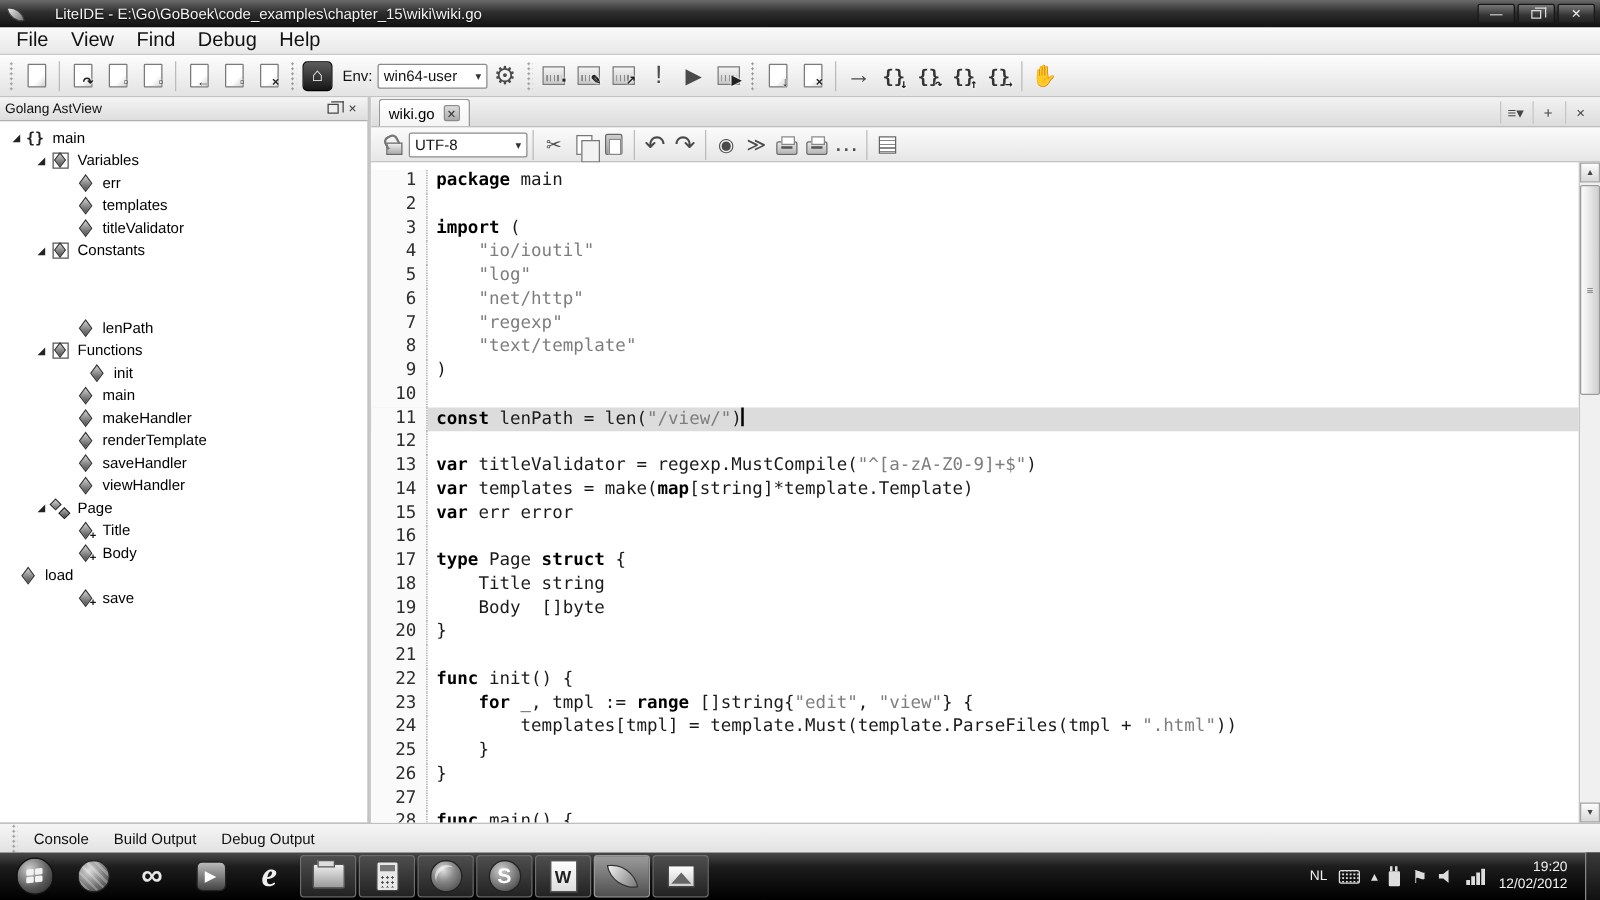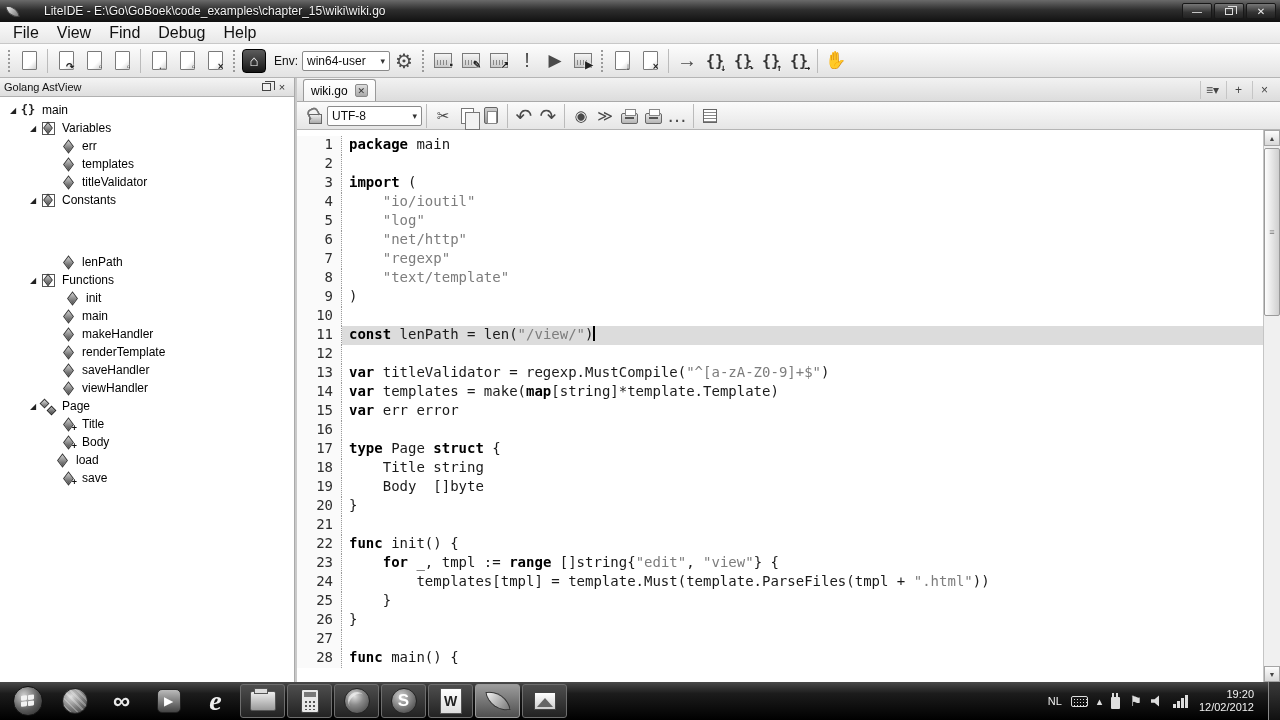--- a/index.html
+++ b/index.html
@@ -336,21 +336,21 @@
           </div>
           <div class="tree-row" style="padding-left: 26px;">
             <span class="tw">◢</span>
             <span class="ticon">
               <span class="group-box">
                 <span class="diamond diamond-sm"></span>
               </span>
             </span>
             <span>Functions</span>
           </div>
-          <div class="tree-row" style="padding-left: 50px;">
+          <div class="tree-row" style="padding-left: 27px; margin-left: 28px;">
             <span class="tw"></span>
             <span class="ticon">
               <span class="diamond"></span>
             </span>
             <span>init</span>
           </div>
           <div class="tree-row" style="padding-left: 46px;">
             <span class="tw"></span>
             <span class="ticon">
               <span class="diamond"></span>
@@ -404,21 +404,21 @@
             <span>Title</span>
           </div>
           <div class="tree-row" style="padding-left: 46px;">
             <span class="tw"></span>
             <span class="ticon">
               <span class="diamond"></span>
               <span class="plus-mark">+</span>
             </span>
             <span>Body</span>
           </div>
-          <div class="tree-row" style=" margin-left: 40px;">
+          <div class="tree-row" style="">
             <span class="tw"></span>
             <span class="ticon">
               <span class="diamond"></span>
             </span>
             <span>load</span>
           </div>
           <div class="tree-row" style="padding-left: 46px;">
             <span class="tw"></span>
             <span class="ticon">
               <span class="diamond"></span>
@@ -522,20 +522,26 @@
           </div>
         <div id="vscroll">
           <div class="sb-arrow" id="sb-up">▲</div>
           <div id="sb-thumb">≡</div>
           <div class="sb-arrow" id="sb-down">▼</div>
         </div>
       </div>
     </div>
   </div>
 
+  <div id="bottombar">
+    <div class="tb-handle"></div>
+  <span class="btab">Console</span>
+      <span class="btab">Build Output</span>
+      <span class="btab">Debug Output</span>
+    </div>
 
   <div id="taskbar">
     <div id="apps" style="display:flex;align-items:center;">
         <div class="tb-app">
           <div class="orb">
             <div class="orb-flag">
               <span></span>
               <span></span>
               <span></span>
               <span></span>

